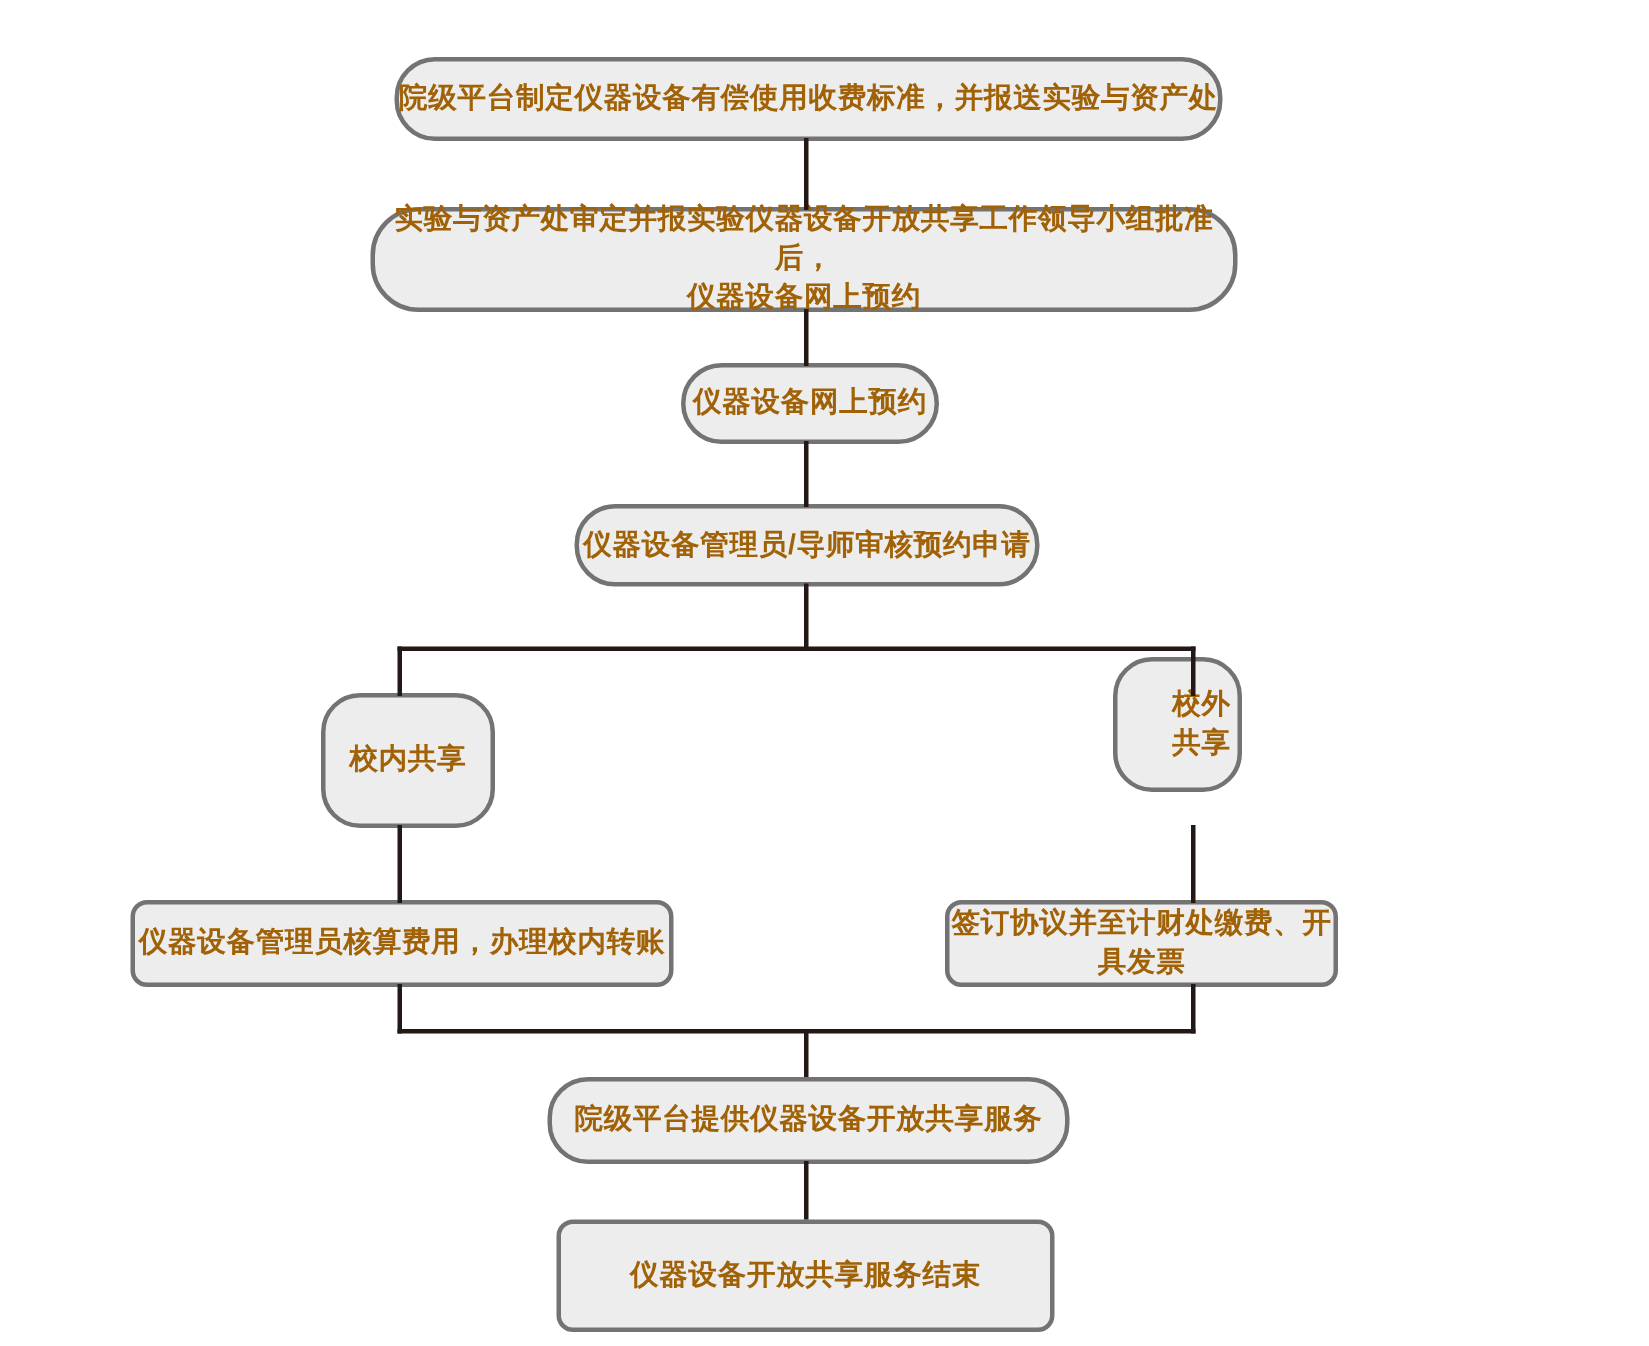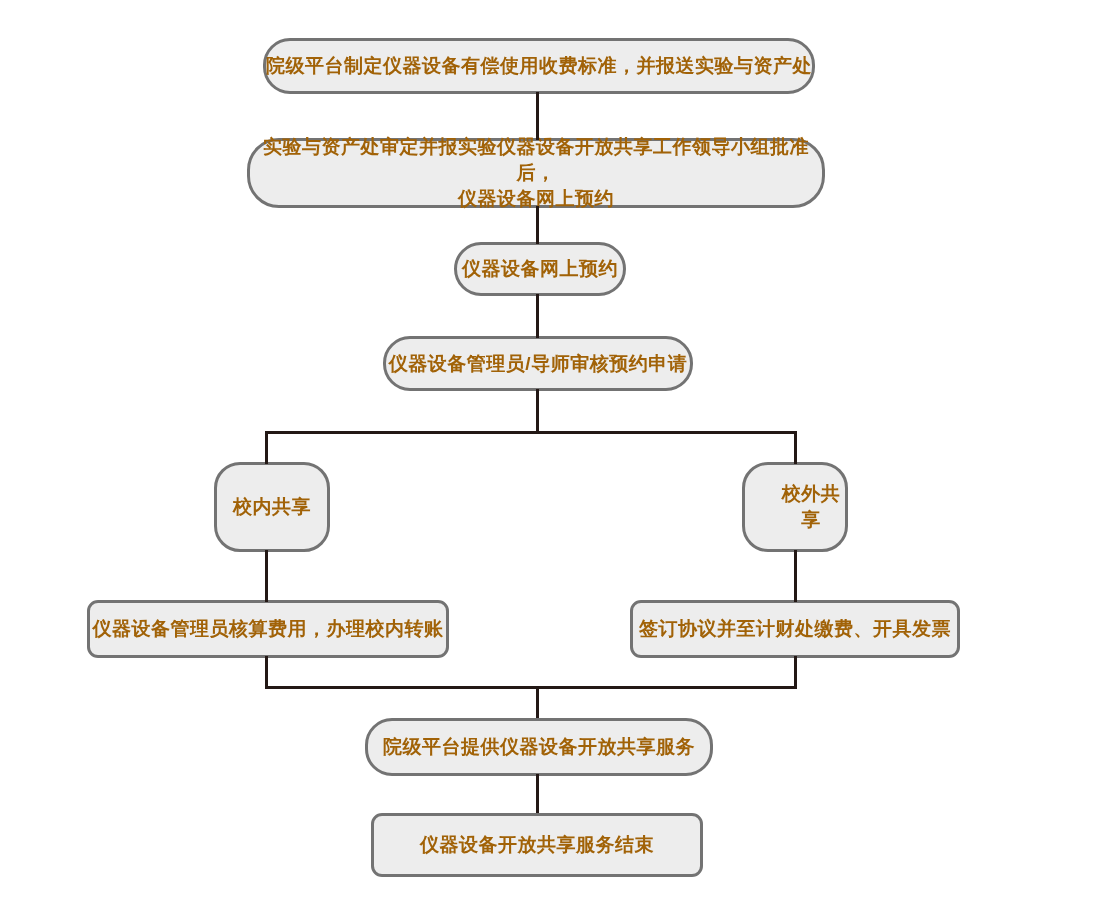--- a/index.html
+++ b/index.html
@@ -60,37 +60,37 @@
   </div>
 
   <div class="node stadium" style="left:383px; top:336px; width:310px; height:55px;justify-content:center;">
     <span>仪器设备管理员/导师审核预约申请</span>
   </div>
 
   <div class="node roundsq" style="left:214px; top:462px; width:116px; height:90px;">
     <span>校内共享</span>
   </div>
 
-  <div class="node roundsq" style="left:742px; top:462px; width:106px; height:90px;padding-left:32px;">
+  <div class="node roundsq" style="left:742px; top:438px; width:86px; height:90px;padding-left:32px;">
     <span>校外共享</span>
   </div>
 
   <div class="node softrect" style="left:87px; top:600px; width:362px; height:58px;">
     <span>仪器设备管理员核算费用，办理校内转账</span>
   </div>
 
-  <div class="node softrect" style="left:630px; top:600px; width:330px; height:58px;">
+  <div class="node softrect" style="left:630px; top:600px; width:262px; height:58px;font-family:Liberation Mono, monospace;">
     <span>签订协议并至计财处缴费、开具发票</span>
   </div>
 
   <div class="node stadium" style="left:365px; top:718px; width:348px; height:58px;justify-content:center;">
     <span>院级平台提供仪器设备开放共享服务</span>
   </div>
 
-  <div class="node softrect" style="left:371px; top:813px; width:332px; height:64px;">
+  <div class="node softrect" style="left:371px; top:813px; width:332px; height:75px;">
     <span>仪器设备开放共享服务结束</span>
   </div>
 
   <div class="line vline" style="left:536px; top:92px;  height:48px;"></div>
   <div class="line vline" style="left:536px; top:206px; height:38px;"></div>
   <div class="line vline" style="left:536px; top:294px; height:44px;"></div>
   <div class="line vline" style="left:536px; top:389px; height:45px;"></div>
   <div class="line hline" style="left:265px; top:431px; width:532px;"></div>
   <div class="line vline" style="left:265px; top:431px; height:33px;"></div>
   <div class="line vline" style="left:794px; top:431px; height:33px;"></div>

